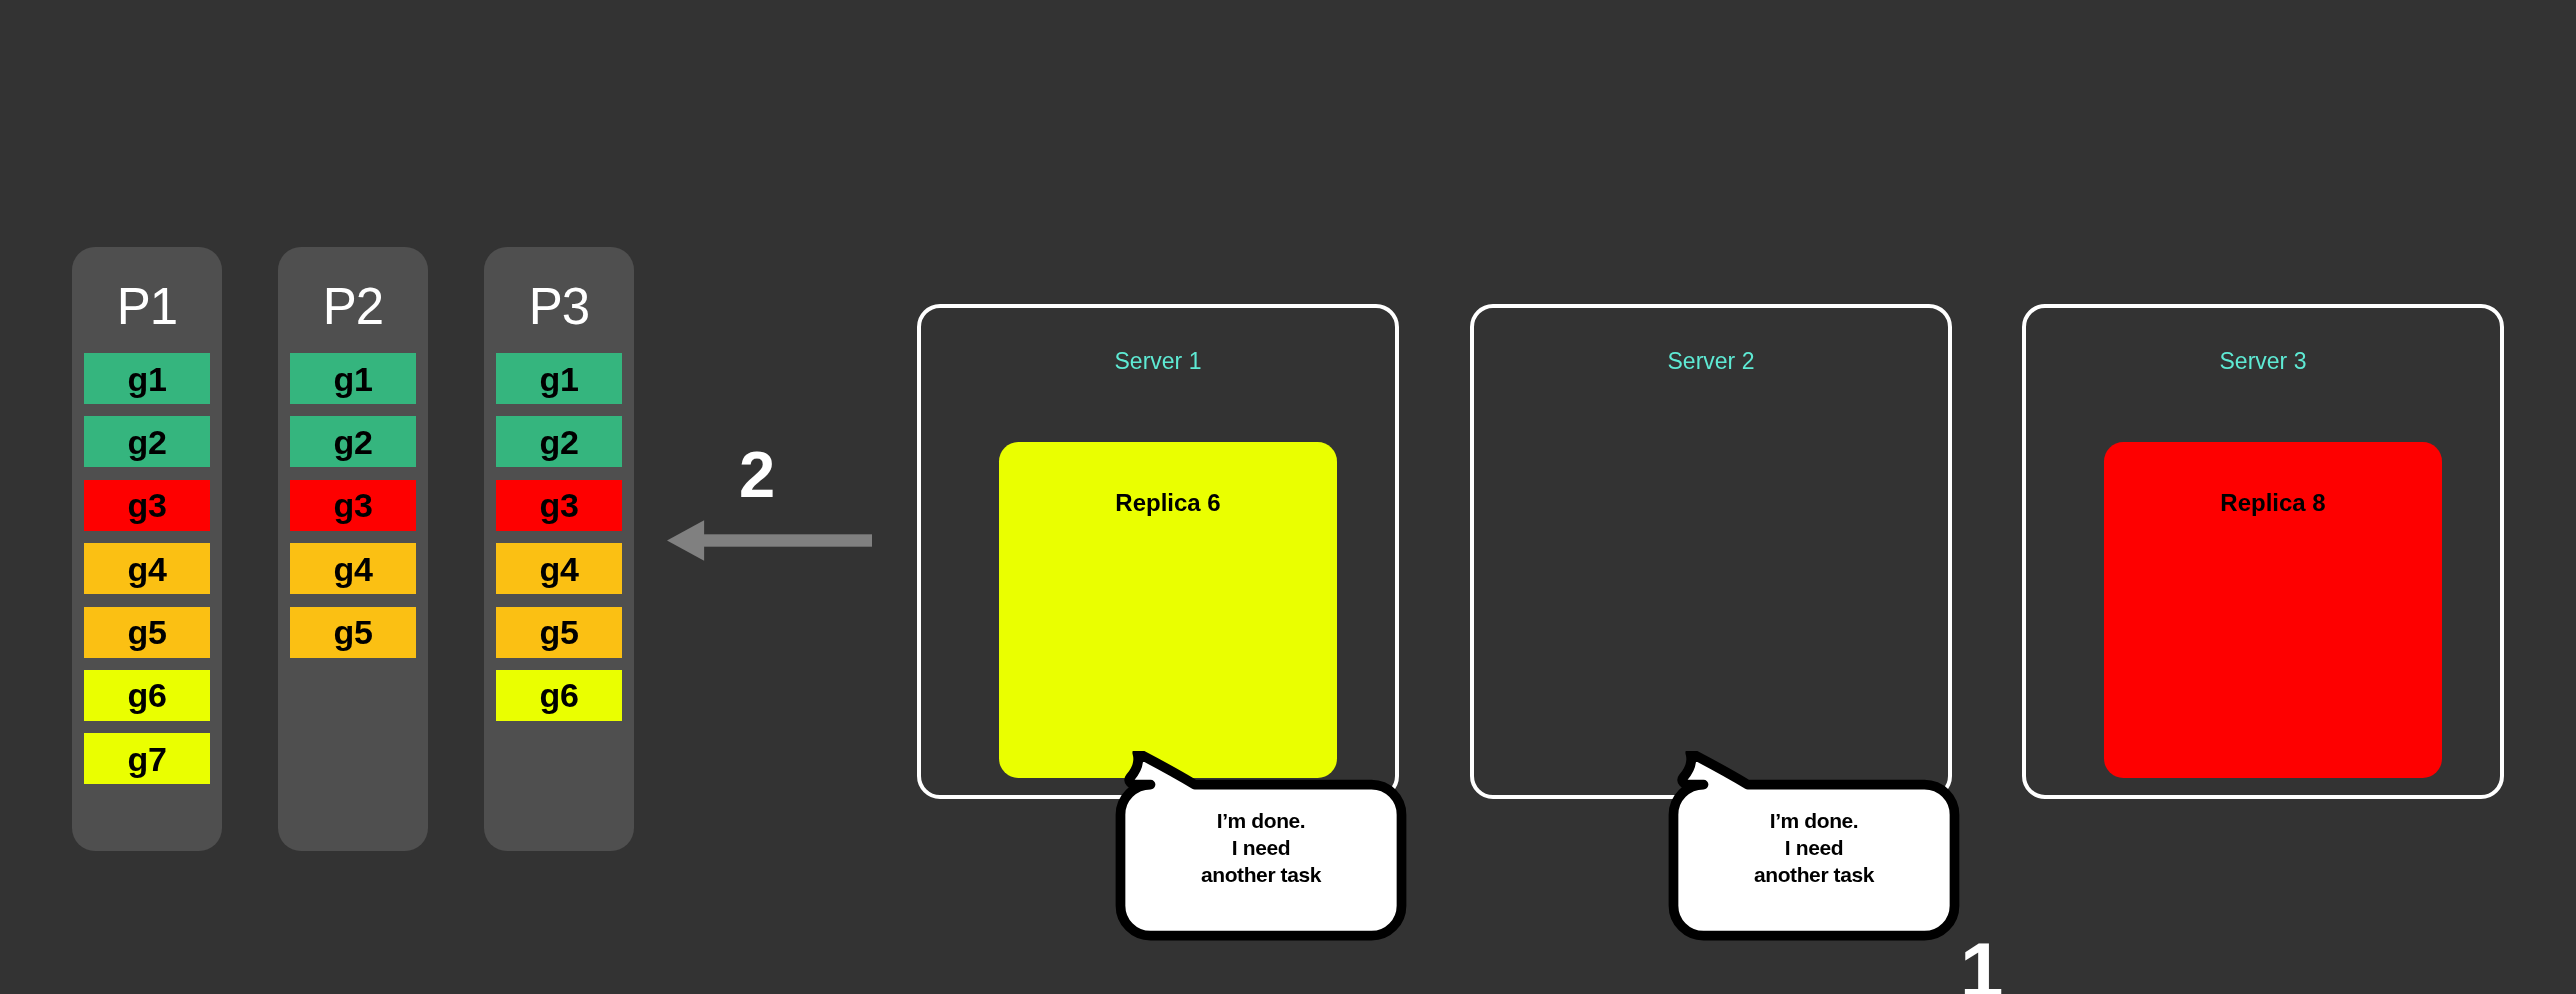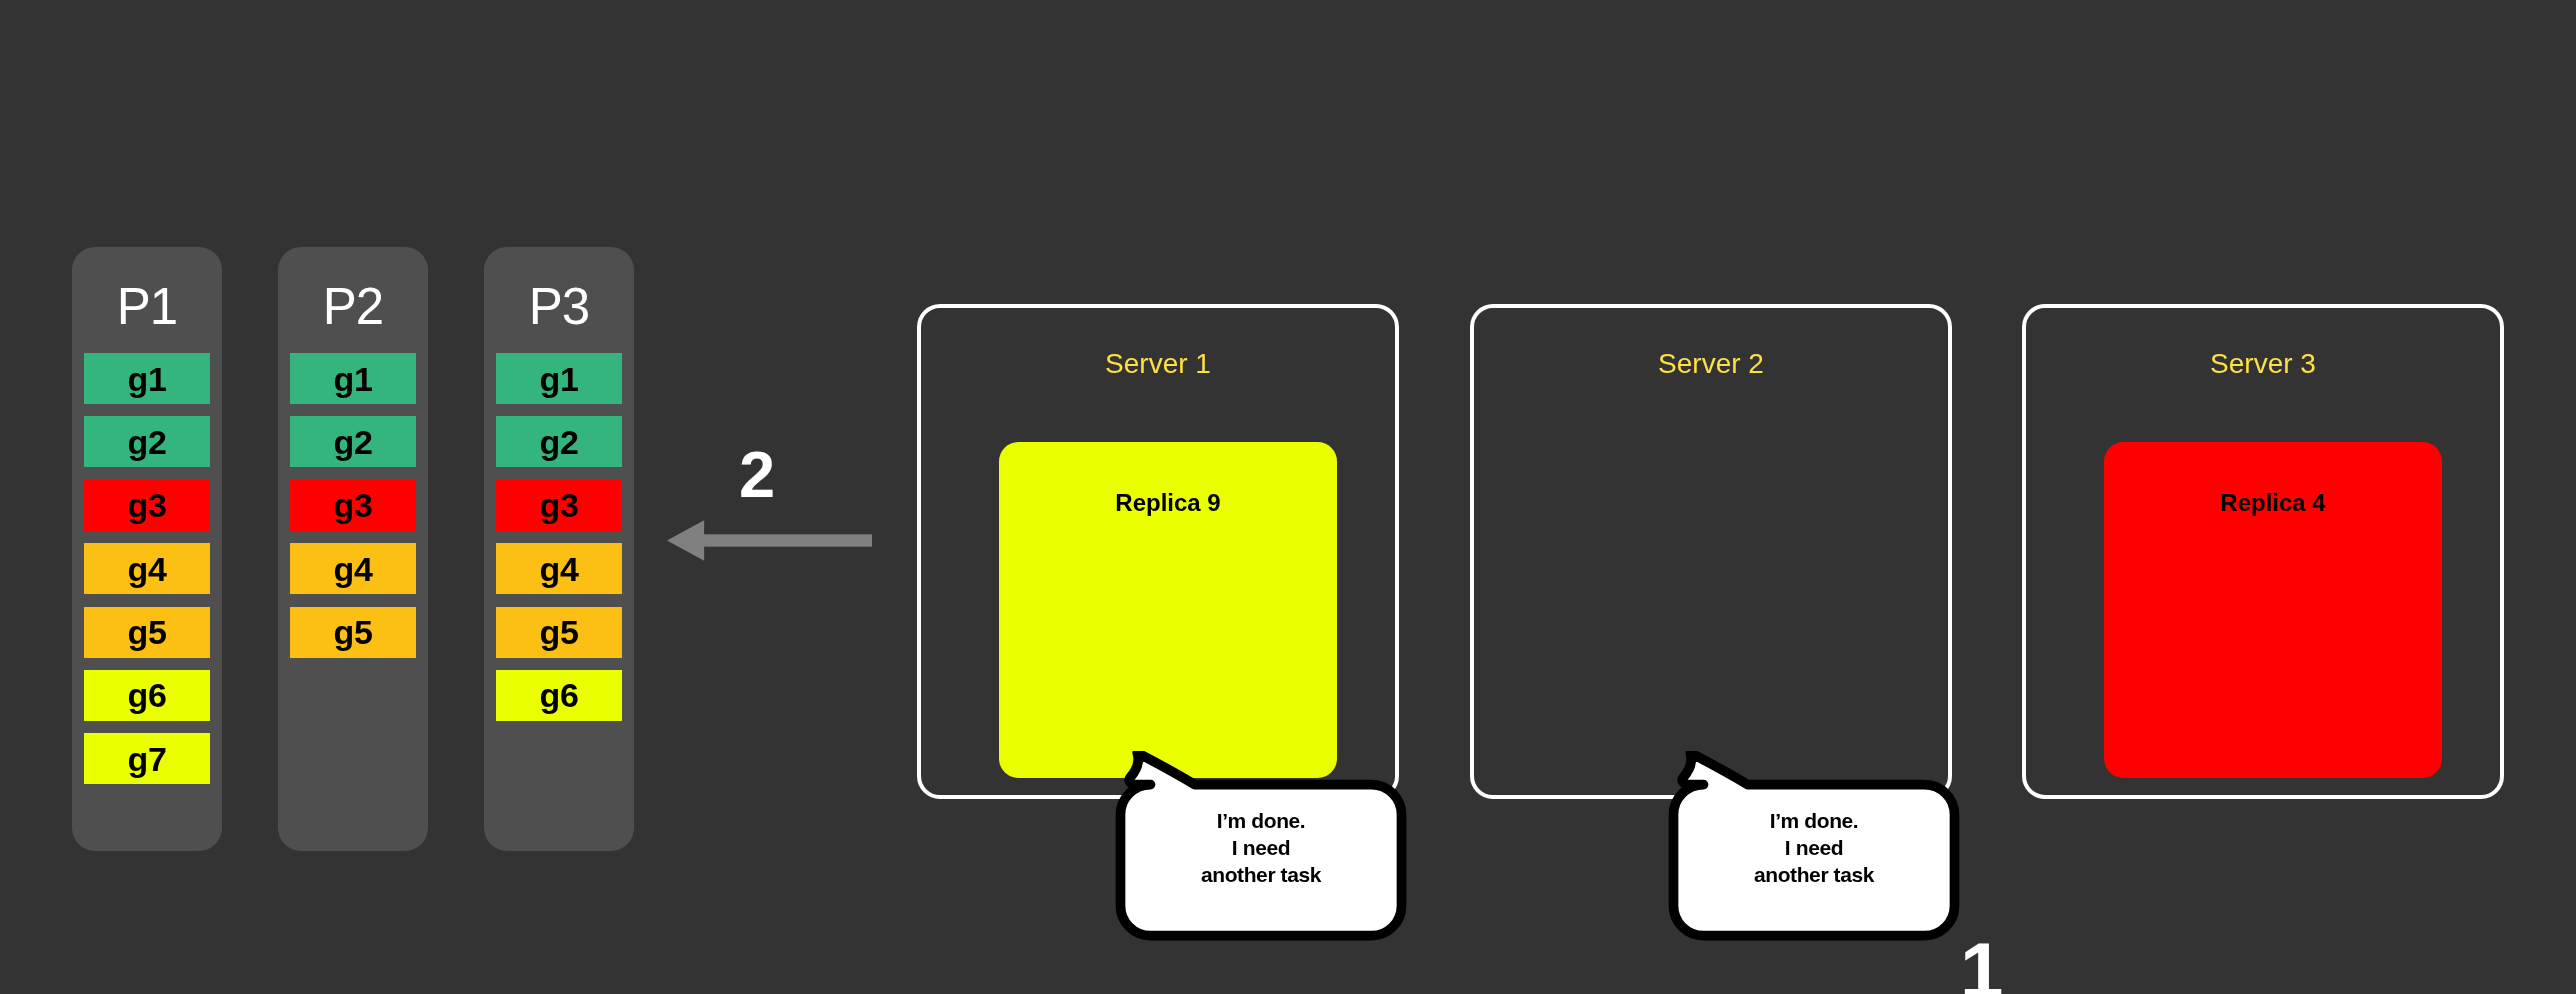--- a/index.html
+++ b/index.html
@@ -84,22 +84,22 @@
     position: absolute;
     top: 304px;
     width: 482px;
     height: 495px;
     border: 4.4px solid #ffffff;
     border-radius: 23px;
     box-sizing: border-box;
     background: #333333;
   }
   .server-title {
-    color: #fde047;
-    font-size: 28px;
+    color: #5eead4;
+    font-size: 23px;
     font-weight: 400;
     text-align: center;
     padding-top: 42px;
     line-height: 1;
     user-select: none;
   }
   .replica {
     position: absolute;
     left: 78px;
     top: 134px;
@@ -188,32 +188,32 @@
 
   <div class="step-number" id="step-2">2</div>
   <svg id="flow-arrow" viewBox="0 0 232 46">
     <polygon id="arrow-head" points="0,23 42,0 42,46" fill="#808080"></polygon>
     <rect id="arrow-shaft" x="40" y="16" width="192" height="14" fill="#808080"></rect>
   </svg>
 
   <div class="server-card" id="server-card-1" style="left: 917px;">
     <div class="server-title">Server 1</div>
     <div class="replica" id="replica-1" style="background: rgb(234, 255, 0);">
-      <div class="replica-label">Replica 9</div>
+      <div class="replica-label">Replica 6</div>
     </div>
   </div>
 
   <div class="server-card" id="server-card-2" style="left: 1470px;">
     <div class="server-title">Server 2</div>
   </div>
 
   <div class="server-card" id="server-card-3" style="left: 2022px;">
     <div class="server-title">Server 3</div>
     <div class="replica" id="replica-3" style="background: rgb(254, 0, 0);">
-      <div class="replica-label">Replica 4</div>
+      <div class="replica-label">Replica 8</div>
     </div>
   </div>
 
   <div class="speech-bubble" id="bubble-1" style="left: 1115px; top: 751px;">
     <svg viewBox="0 0 330 215">
       <path d="M 6,72
                a 34,34 0 0 1 34,-34
                L 24,38
                C 18,38 14,34 17,30
                C 24,22 28,12 25,2

